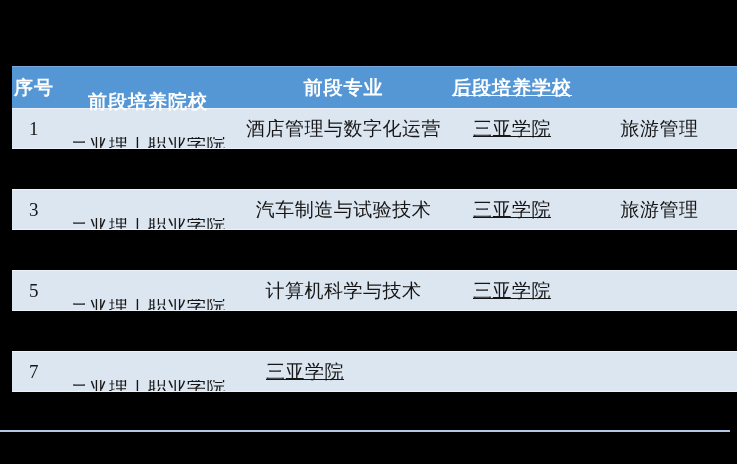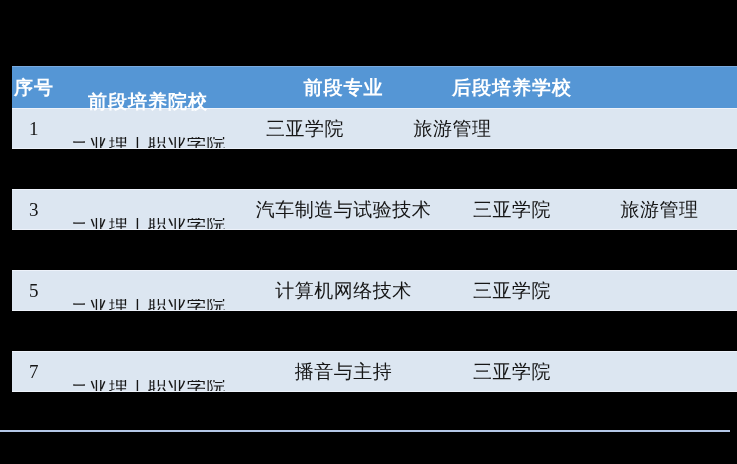--- a/index.html
+++ b/index.html
@@ -58,21 +58,21 @@
     color:var(--body-text);
     font-size:19px;
     letter-spacing:0.5px;
     box-sizing:border-box;
     white-space:nowrap;
     overflow:hidden;
   }
   .c0{width:44px;}
   .c1{width:184px;margin-top:28px;}
   .c2{width:207px;}
-  .c3{width:130px;}
+  .c3{width:130px;text-decoration:underline;}
   .c4{width:165px;}
   .bottom-line{
     position:absolute;
     top:430px;left:0;
     width:730px;height:2px;
     background:var(--divider-line);
   }
 </style>
 </head>
 <body>
@@ -84,43 +84,43 @@
     <div class="thead">
       <div class="hcell c0">序号</div>
       <div class="hcell c1">前段培养院校</div>
       <div class="hcell c2">前段专业</div>
       <div class="hcell c3">后段培养学校</div>
     </div>
 
     <div class="trow first">
       <div class="cell c0">1</div>
       <div class="cell c1">三亚理工职业学院</div>
+      <div class="cell c2">酒店管理与数字化运营</div>
       <div class="cell c3">三亚学院</div>
       <div class="cell c4">旅游管理</div>
     </div>
 
     <div class="trow">
       <div class="cell c0">3</div>
       <div class="cell c1">三亚理工职业学院</div>
       <div class="cell c2">汽车制造与试验技术</div>
       <div class="cell c3">三亚学院</div>
       <div class="cell c4">旅游管理</div>
     </div>
 
     <div class="trow">
       <div class="cell c0">5</div>
       <div class="cell c1">三亚理工职业学院</div>
-      <div class="cell c2">计算机网络技术</div>
+      <div class="cell c2">计算机科学与技术</div>
       <div class="cell c3">三亚学院</div>
     </div>
 
     <div class="trow">
       <div class="cell c0">7</div>
       <div class="cell c1">三亚理工职业学院</div>
-      <div class="cell c2">播音与主持</div>
       <div class="cell c3">三亚学院</div>
     </div>
 
   </div>
 
   <div class="bottom-line"></div>
 
 </div>
 
 </body></html>

